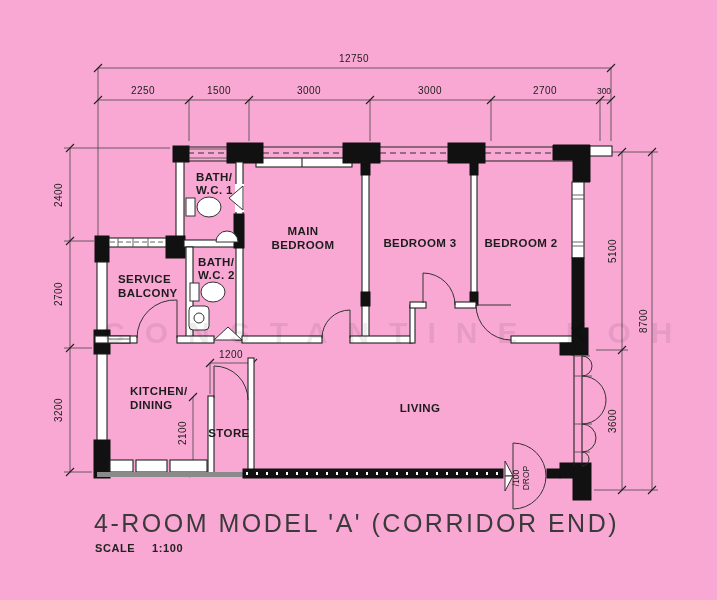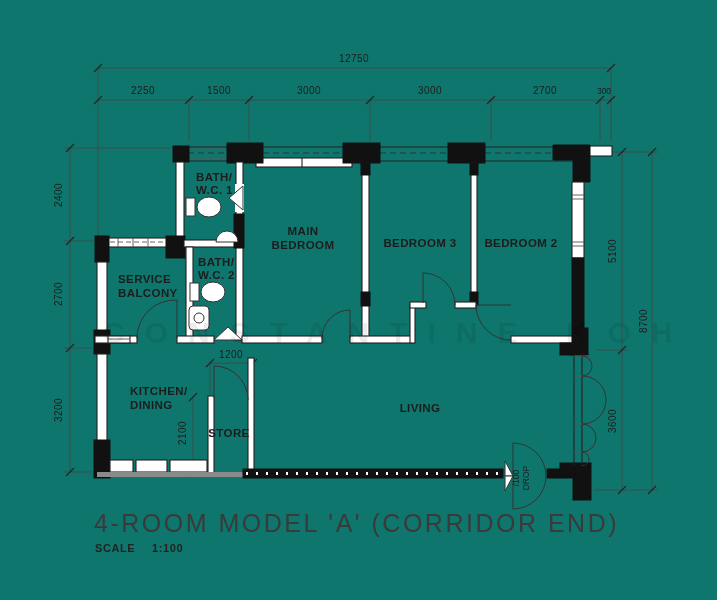--- a/index.html
+++ b/index.html
@@ -1,16 +1,16 @@
 <!DOCTYPE html>
 <html><head>
 <meta charset="utf-8">
 <style>
   html,body{margin:0;padding:0;background:#fff;}
-  .stage{position:relative;width:717px;height:600px;background:#0f766e;overflow:hidden;
+  .stage{position:relative;width:717px;height:600px;background:#f9a8d4;overflow:hidden;
          font-family:"Liberation Sans",sans-serif;}
   svg text{font-family:"Liberation Sans",sans-serif;fill:#1c1c1c;}
   .dim-text{font-size:10px;letter-spacing:.4px;}
   .dim-text-sm{font-size:8.5px;}
   .room-label{font-size:11.5px;font-weight:bold;letter-spacing:.4px;}
   .title-text{font-size:25px;letter-spacing:2.5px;fill:#3a3a3a;}
   .scale-text{font-size:11px;font-weight:bold;letter-spacing:.6px;fill:#222;}
   .wm{font-size:30px;letter-spacing:20px;fill:#000;opacity:.07;font-weight:bold;}
   .thin{stroke:#444;stroke-width:.8;fill:none;}
   .wline{stroke:#222;stroke-width:1.1;fill:none;}

